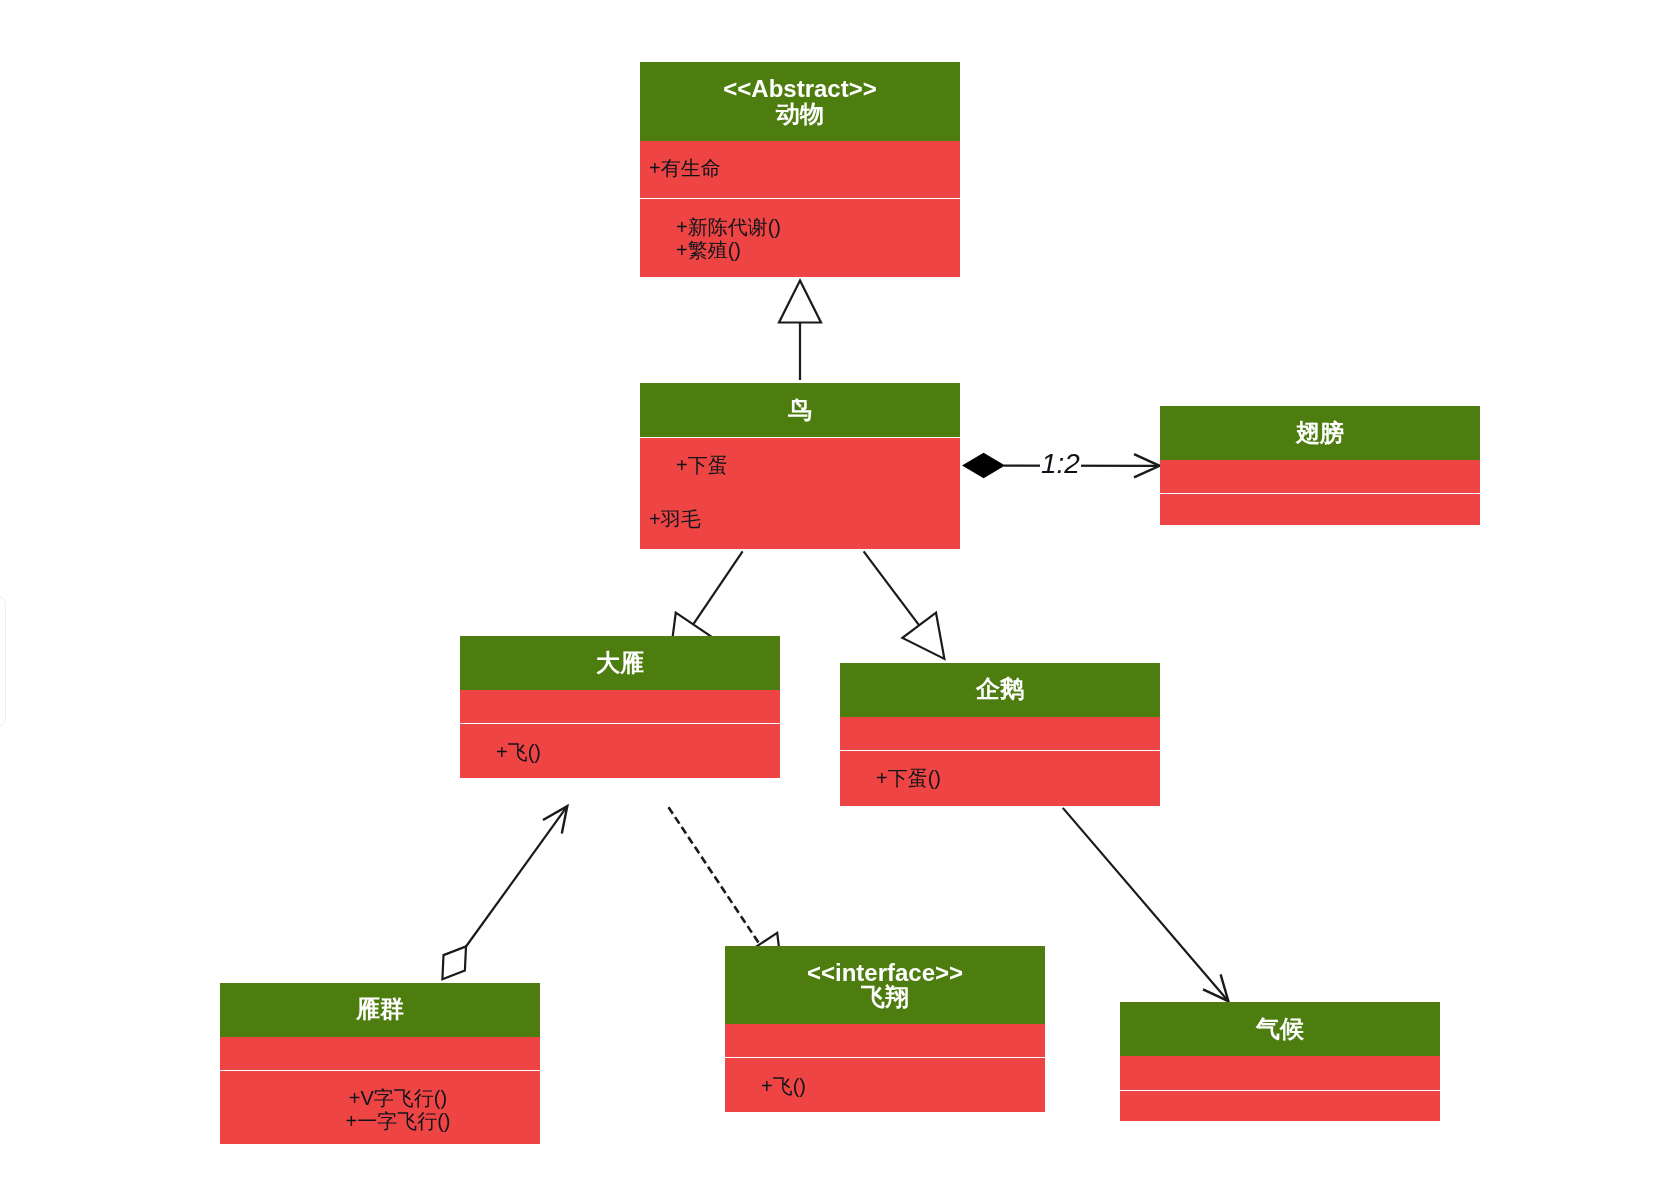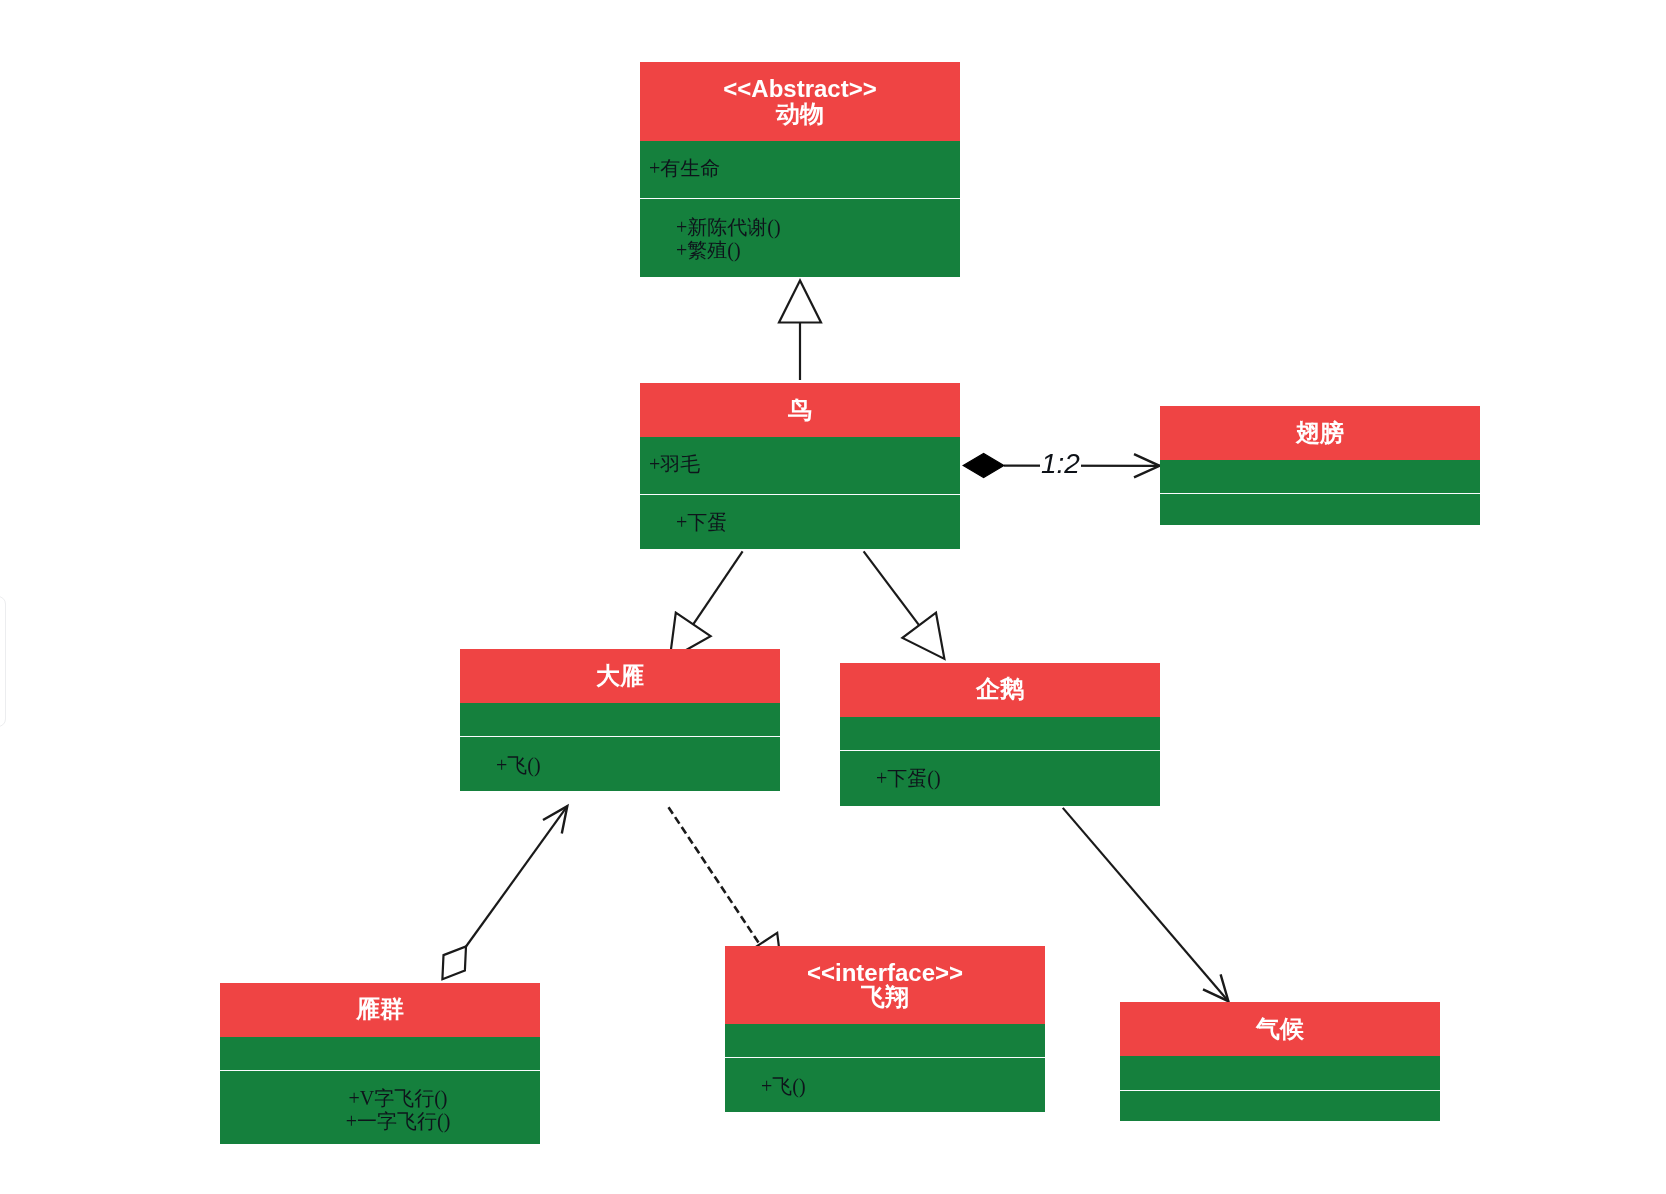--- a/index.html
+++ b/index.html
@@ -3,26 +3,26 @@
 <meta charset="utf-8">
 <title>UML Class Diagram</title>
 <style>
   html,body{margin:0;padding:0;background:#ffffff;}
   body{width:1666px;height:1194px;overflow:hidden;
        font-family:"Liberation Sans","DejaVu Sans",sans-serif;
        -webkit-font-smoothing:antialiased;}
   #stage{position:relative;width:1666px;height:1194px;background:#ffffff;}
 
   .uml-class{position:absolute;box-sizing:border-box;width:320px;}
-  .uml-head{box-sizing:border-box;background:#ef4444;color:#ffffff;
+  .uml-head{box-sizing:border-box;background:#4d7c0f;color:#ffffff;
             font-weight:bold;font-size:24px;line-height:24.4px;text-align:center;
             padding:14.8px 4px;white-space:pre-line;letter-spacing:0;}
-  .uml-sec{box-sizing:border-box;background:#15803d;color:#0E141B;
+  .uml-sec{box-sizing:border-box;background:#ef4444;color:#0E141B;
            font-size:20px;line-height:23px;text-align:left;
-           padding:16.5px 0 16.5px 9px;white-space:pre-line;font-family:Liberation Serif, serif;}
+           padding:16.5px 0 16.5px 9px;white-space:pre-line;}
   .uml-sec.s2{border-top:1.5px solid #FAFCFF;padding-left:36px;}
 
   svg#edges{position:absolute;left:0;top:0;width:1666px;height:1194px;overflow:visible;}
   .edge-line{stroke:#1A1A1A;stroke-width:2.2;fill:none;stroke-linecap:butt;}
   .edge-dash{stroke:#1A1A1A;stroke-width:2.6;fill:none;stroke-dasharray:7.8 4.1;stroke-linecap:butt;}
   .glyph-hollow{stroke:#1A1A1A;stroke-width:2.2;fill:#ffffff;stroke-linejoin:miter;}
   .glyph-solid{stroke:#000000;stroke-width:1.2;fill:#000000;stroke-linejoin:miter;}
   .glyph-open{stroke:#1A1A1A;stroke-width:2.4;fill:none;stroke-linecap:butt;stroke-linejoin:miter;}
 
   .side-panel-stub{position:absolute;left:-40px;top:596px;width:46px;height:131px;
@@ -85,31 +85,31 @@
   <div class="uml-class" style="left:640px;top:62.3px;">
     <div class="uml-head">&lt;&lt;Abstract&gt;&gt;
 动物</div>
     <div class="uml-sec s1" style="height:57.4px;">+有生命</div>
     <div class="uml-sec s2" style="height:79px;">+新陈代谢()
 +繁殖()</div>
   </div>
 
   <div class="uml-class" style="left:640px;top:382.8px;">
     <div class="uml-head">鸟</div>
+    <div class="uml-sec s2" style="height:55px;">+下蛋</div>
     <div class="uml-sec s1" style="height:57px;">+羽毛</div>
-    <div class="uml-sec s2" style="height:55px;">+下蛋</div>
   </div>
 
   <div class="uml-class" style="left:1160px;top:406.2px;">
     <div class="uml-head">翅膀</div>
     <div class="uml-sec s1" style="height:32.6px;"></div>
     <div class="uml-sec s2" style="height:31.1px;padding-top:15.5px;padding-bottom:15.6px;"></div>
   </div>
 
-  <div class="uml-class" style="left:460px;top:649px;">
+  <div class="uml-class" style="left:460px;top:636px;">
     <div class="uml-head">大雁</div>
     <div class="uml-sec s1" style="height:33.3px;"></div>
     <div class="uml-sec s2" style="height:55px;">+飞()</div>
   </div>
 
   <div class="uml-class" style="left:840px;top:662.7px;">
     <div class="uml-head">企鹅</div>
     <div class="uml-sec s1" style="height:33.3px;"></div>
     <div class="uml-sec s2" style="height:56px;">+下蛋()</div>
   </div>

